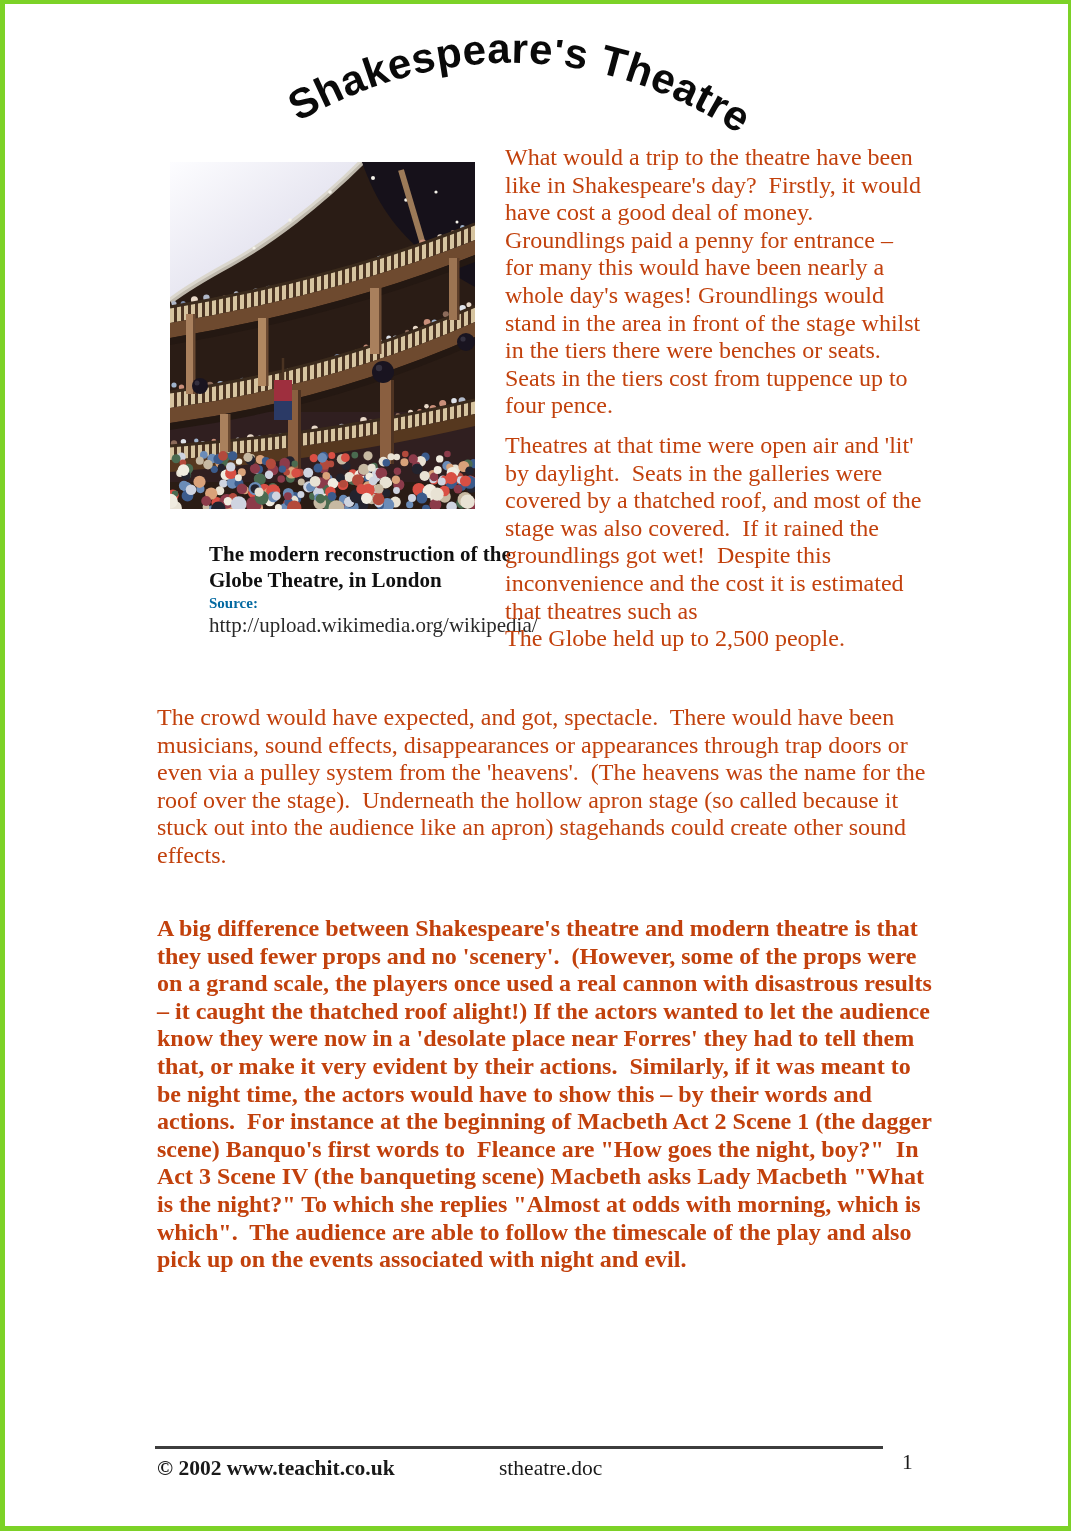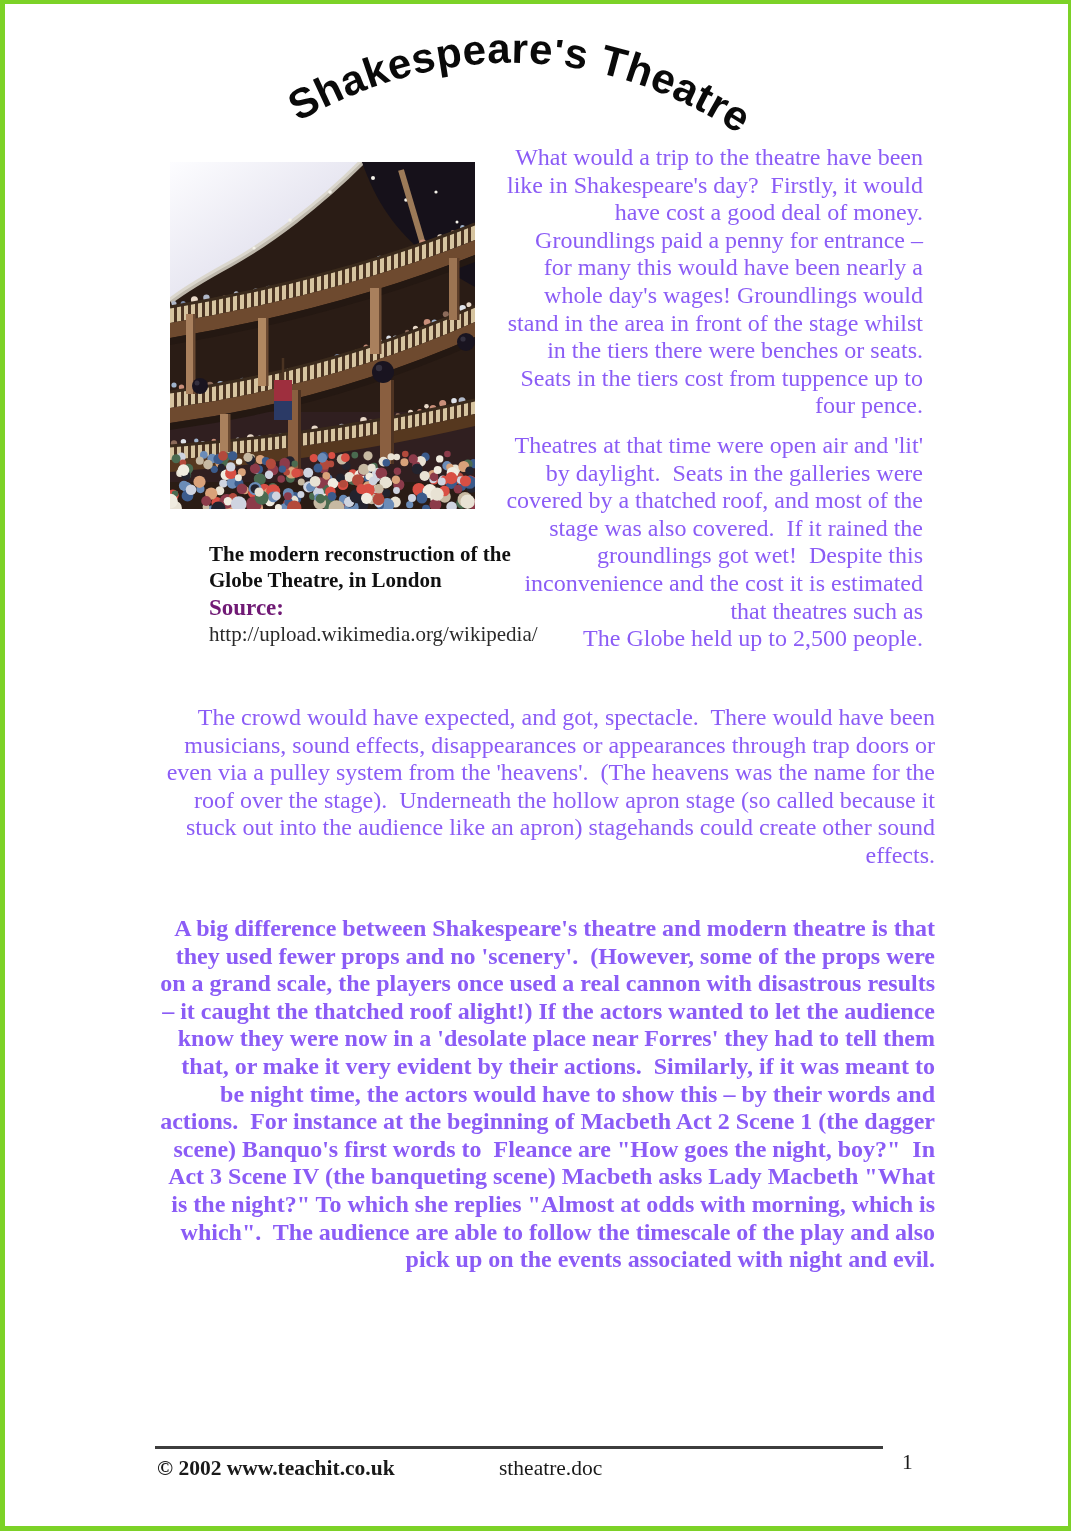--- a/index.html
+++ b/index.html
@@ -14,31 +14,30 @@
     overflow:hidden;
     font-family:"Liberation Serif","DejaVu Serif",serif;
     color:#141414;
   }
   .abs{position:absolute;}
   .title-svg{position:absolute;left:283px;top:36px;}
   .body-text{
     font-size:24px;
     line-height:27.6px;
     white-space:pre-wrap;
-    color:#8b5cf6;
-    text-align:right;
+    color:#c2410c;
   }
   .col-right{left:500px;top:140px;width:418px;}
   .p2{left:500px;top:428px;width:418px;}
   .p3{left:152px;top:700px;width:778px;}
   .p4{left:152px;top:911px;width:778px;font-weight:bold;}
   .photo-wrap{left:165px;top:158px;width:305px;height:347px;}
   .caption{left:165px;top:538px;width:305px;margin-left:39px;}
   .caption-bold{font-weight:bold;font-size:21px;line-height:1.22;color:#101010;}
-  .source-label{font-weight:bold;font-size:23px;margin-top:2px;color:#701a75;}
+  .source-label{font-weight:bold;font-size:15px;margin-top:2px;color:#0369a1;}
   .source-url{font-size:21px;line-height:1.3;color:#2a2a2a;}
   .footer-rule{left:150px;top:1442px;width:728px;height:3px;background:#3d3d3d;}
   .footer-text{font-size:21.5px;color:#1a1a1a;}
   .footer-copy{left:152px;top:1452px;font-weight:bold;}
   .footer-file{left:494px;top:1452px;text-align:right;}
   .footer-page{left:897px;top:1446px;}
 </style>
 </head>
 <body>
 

